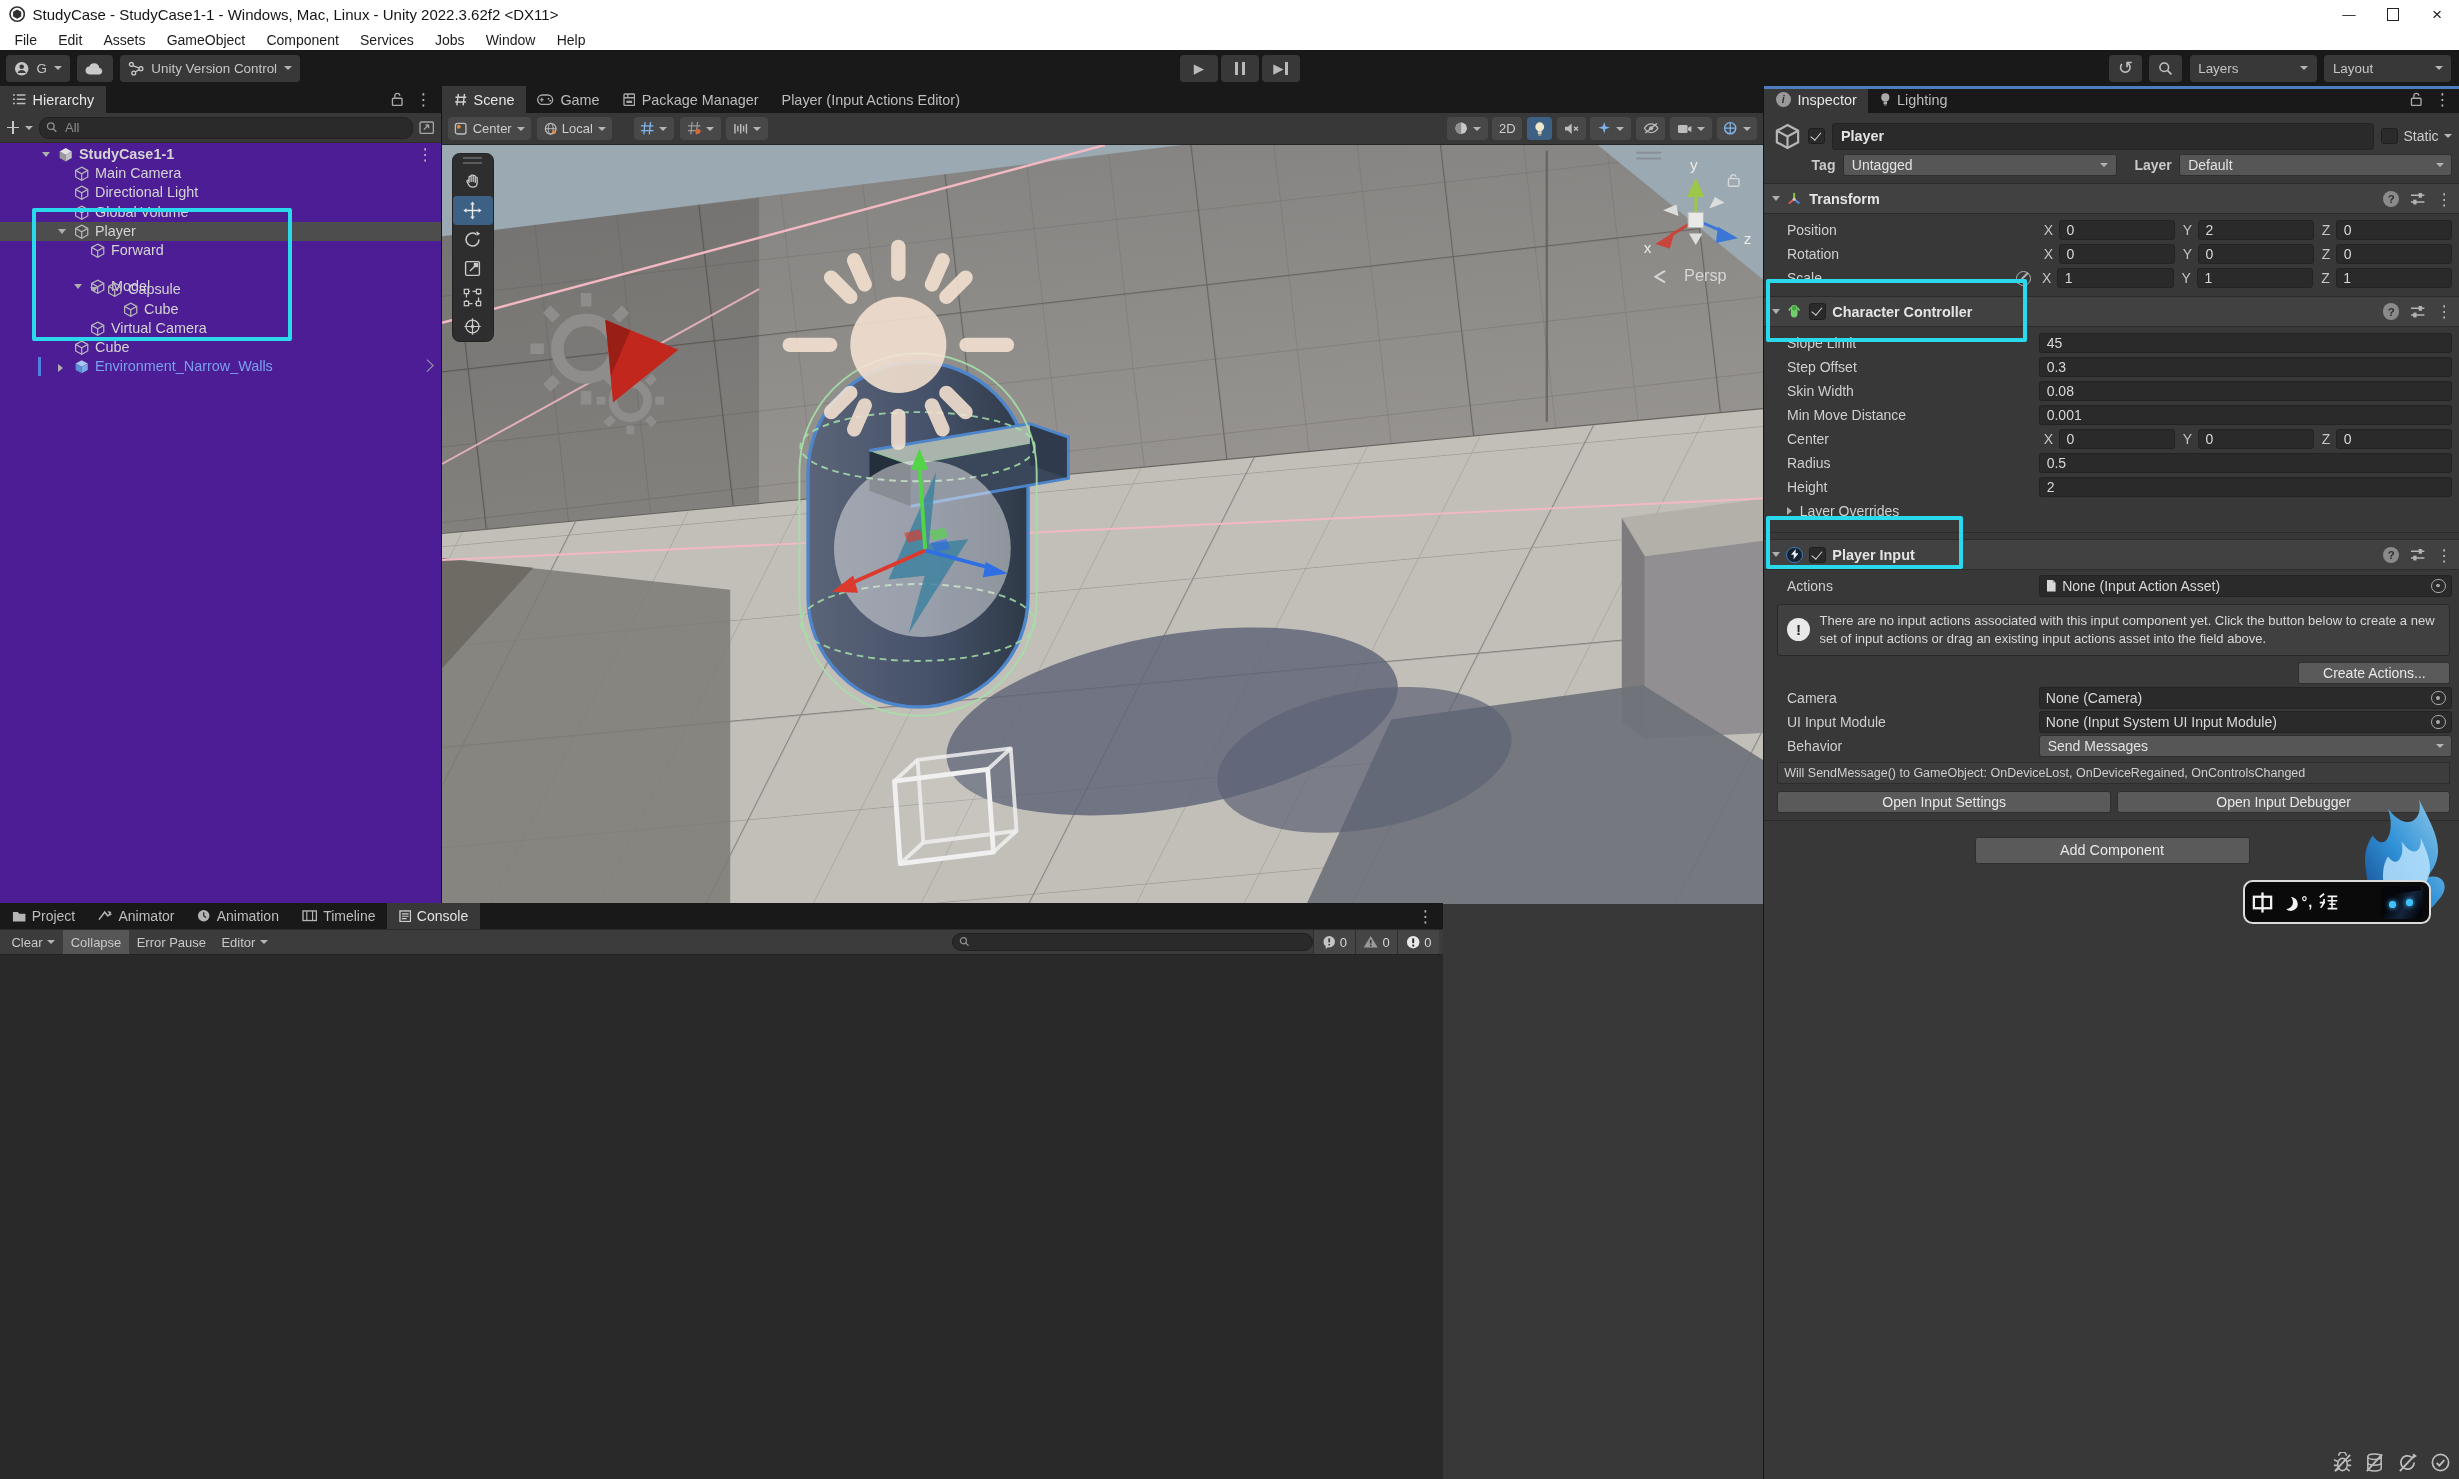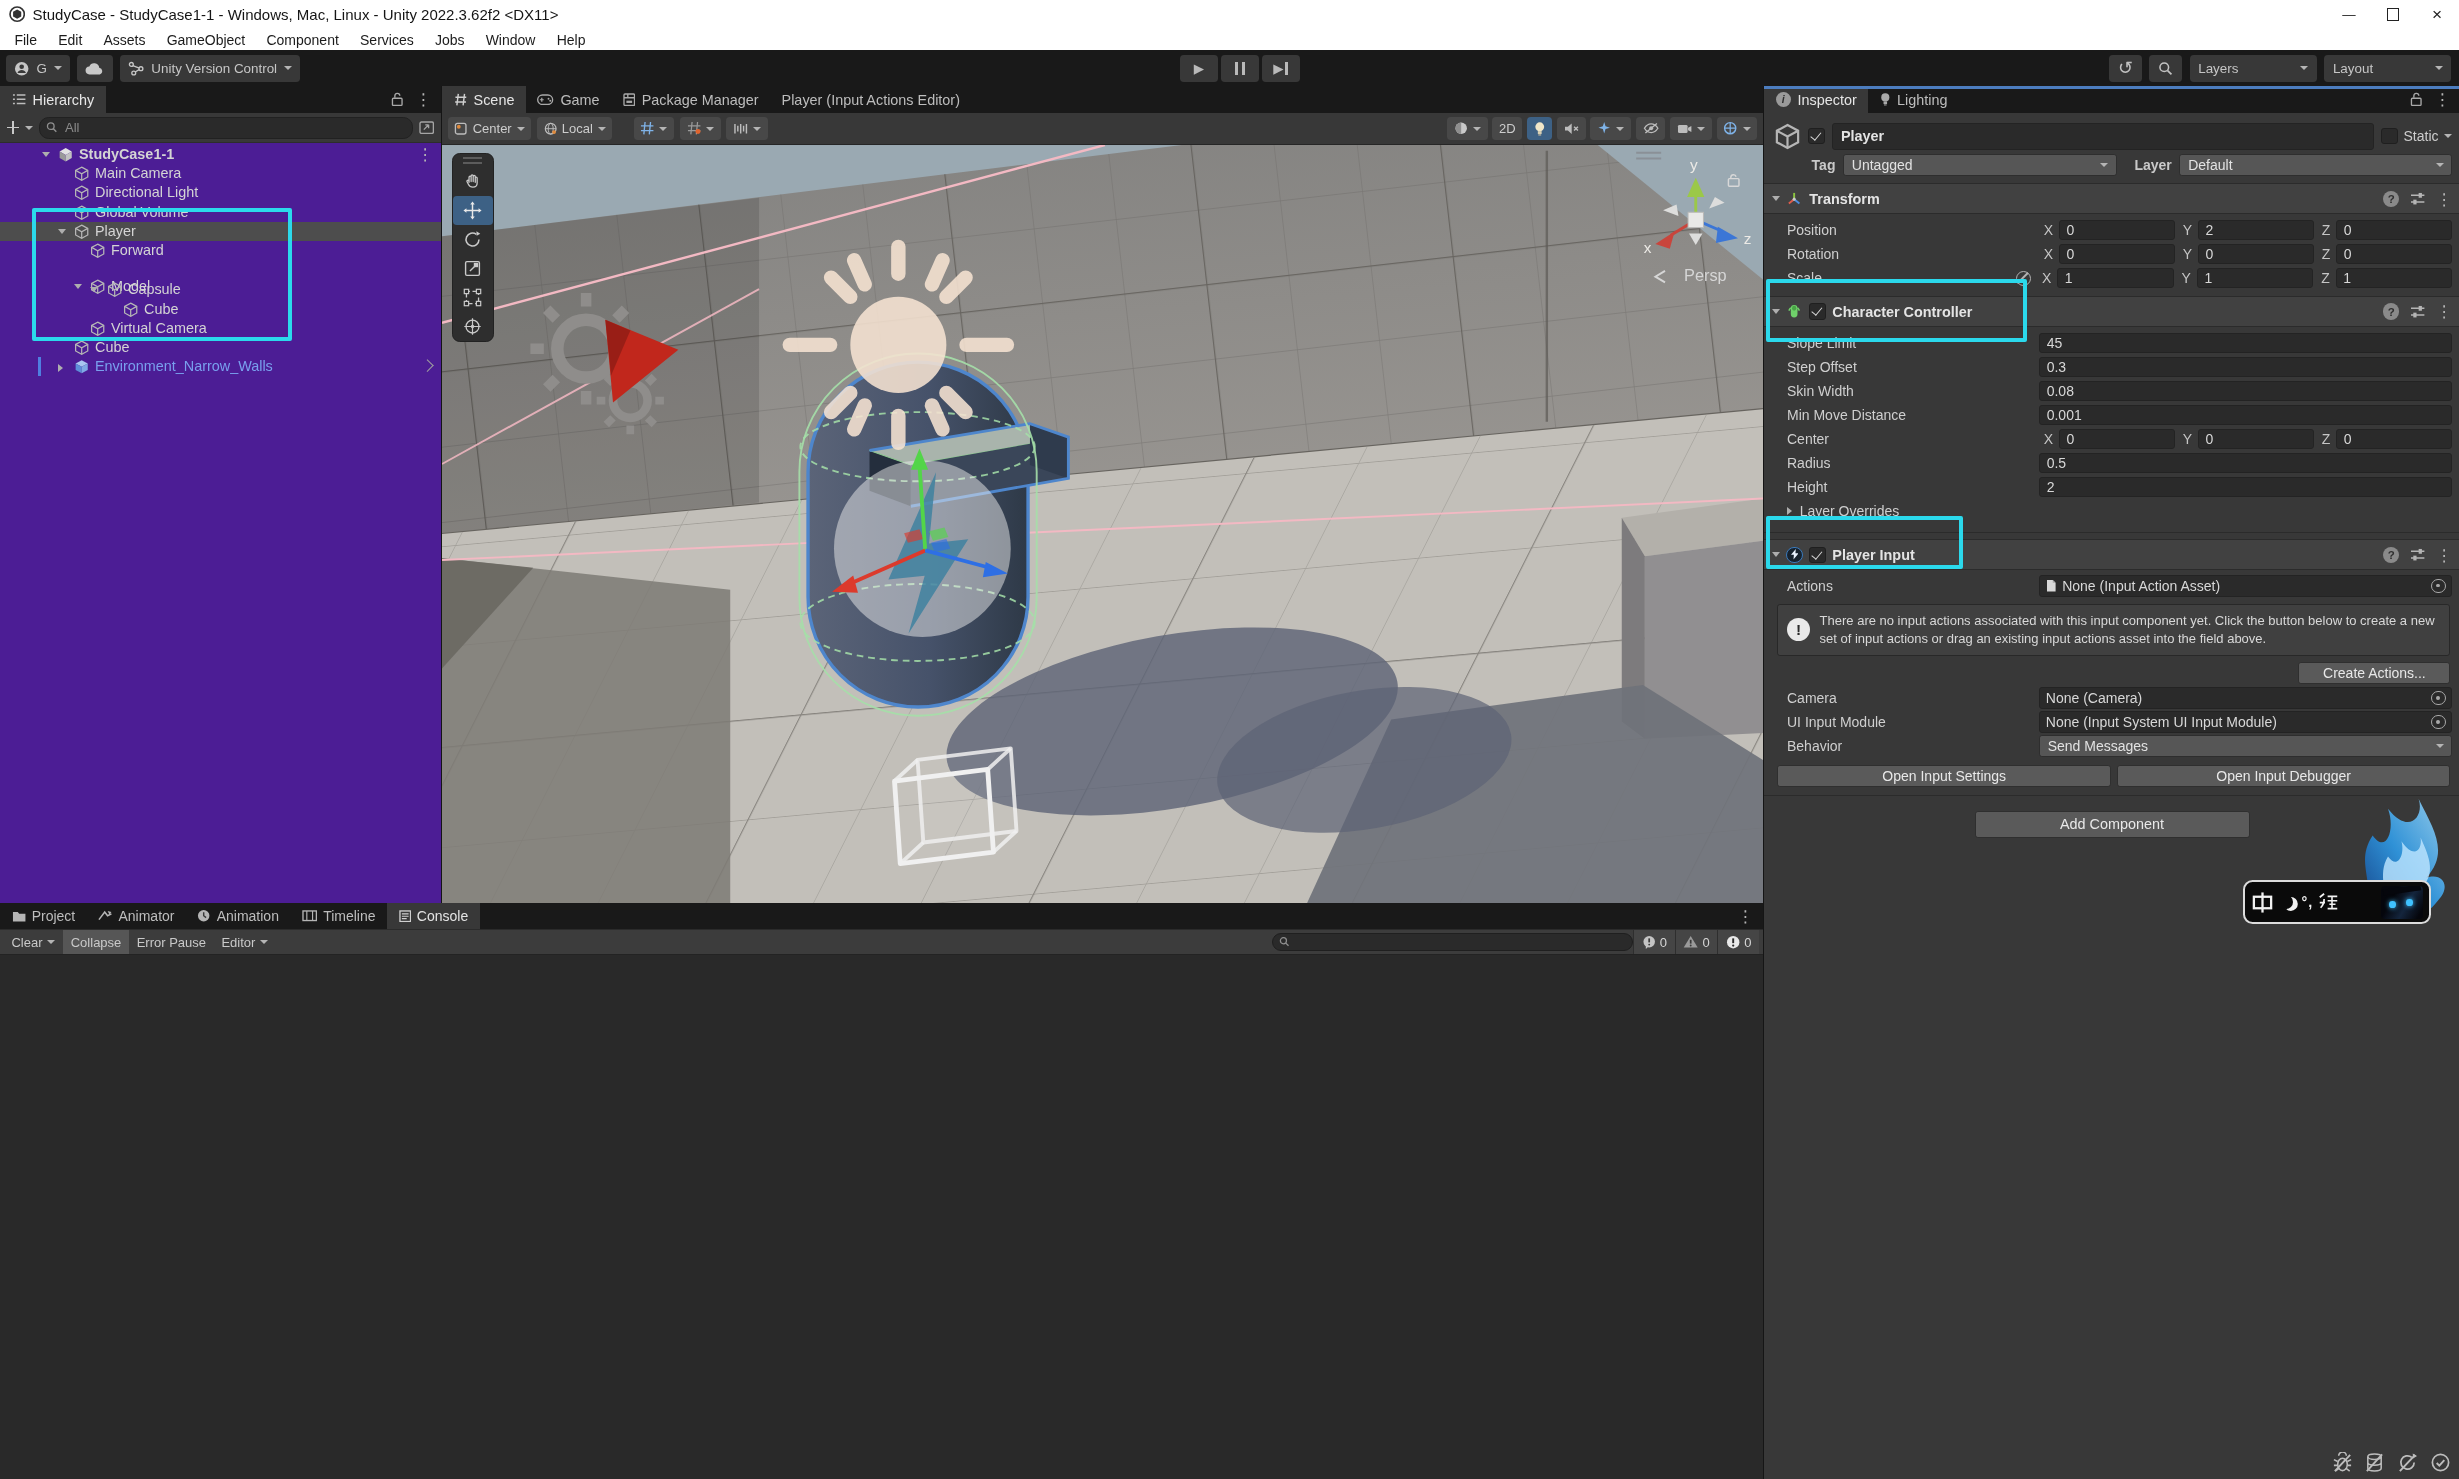--- a/index.html
+++ b/index.html
@@ -23,21 +23,21 @@
   .play-group{position:absolute;left:1180px;top:4.8px;display:flex;gap:2.9px;}
   .play-btn{width:38px;height:27px;background:#383838;border-radius:3.8px;display:flex;align-items:center;justify-content:center;color:#b9b9b9;font-size:13.4px;}
   .pbar{width:3.4px;height:12.5px;background:#b9b9b9;margin:0 1.9px;}
   .stepbar{width:2.9px;height:12.5px;background:#b9b9b9;margin-left:1.9px;}
   .tb-right{position:absolute;right:7.7px;top:4.8px;display:flex;gap:7.7px;}
   .hist{font-size:18px;color:#c0c0c0;line-height:1;}
   
   .hier{position:absolute;left:0;top:86px;width:442px;height:817px;background:#4c1d95;border-right:1px solid #151515;box-sizing:border-box;}
   .scene{position:absolute;left:442px;top:86px;width:1321px;height:817px;background:#383838;}
   .insp{position:absolute;left:1763px;top:86px;width:697px;height:1393px;background:#383838;border-left:1px solid #151515;box-sizing:border-box;}
-  .dock{position:absolute;left:0;top:903px;width:1763px;height:576px;background:#292929;}
+  .dock{position:absolute;left:0;top:903px;width:1443px;height:576px;background:#292929;}
   .ptabs{height:27px;background:#191919;display:flex;align-items:stretch;position:relative;}
   .ptab{display:flex;align-items:center;padding:0 11.5px;font-size:14.4px;color:#bdbdbd;gap:6.7px;}
   .ptab.active{background:#383838;color:#e6e6e6;}
   .rail{margin-left:auto;display:flex;align-items:center;gap:11.5px;padding-right:9.6px;color:#a9a9a9;}
   .kebab{font-size:16.3px;color:#b5b5b5;line-height:1;}
   
   .hi-toolbar{height:29px;background:#383838;display:flex;align-items:center;padding:0 6.7px;gap:5.8px;border-bottom:1px solid #2d2d2d;}
   .icon-plus{position:relative;width:12.5px;height:12.5px;}
   .icon-plus::before{content:"";position:absolute;left:5.3px;top:0;width:1.9px;height:12.5px;background:#c8c8c8;}
   .icon-plus::after{content:"";position:absolute;left:0;top:5.3px;width:12.5px;height:1.9px;background:#c8c8c8;}
@@ -941,20 +941,23 @@
           <span class="pick"></span>
         </div>
       </div>
       <div class="fieldrow">
         <span class="flabel">Behavior</span>
         <div class="dd" style="flex:1">
           <span>Send Messages</span>
           <span class="cdn" style="margin-left:auto"></span>
         </div>
       </div>
+      <div class="note">
+          <span>Will SendMessage() to GameObject: OnDeviceLost, OnDeviceRegained, OnControlsChanged</span>
+        </div>
       <div class="btnrow">
         <div class="btn" style="flex:1">
             <span>Open Input Settings</span>
           </div>
         <div class="btn" style="flex:1">
             <span>Open Input Debugger</span>
           </div>
       </div>
     </div>
     <div class="divline"></div>

